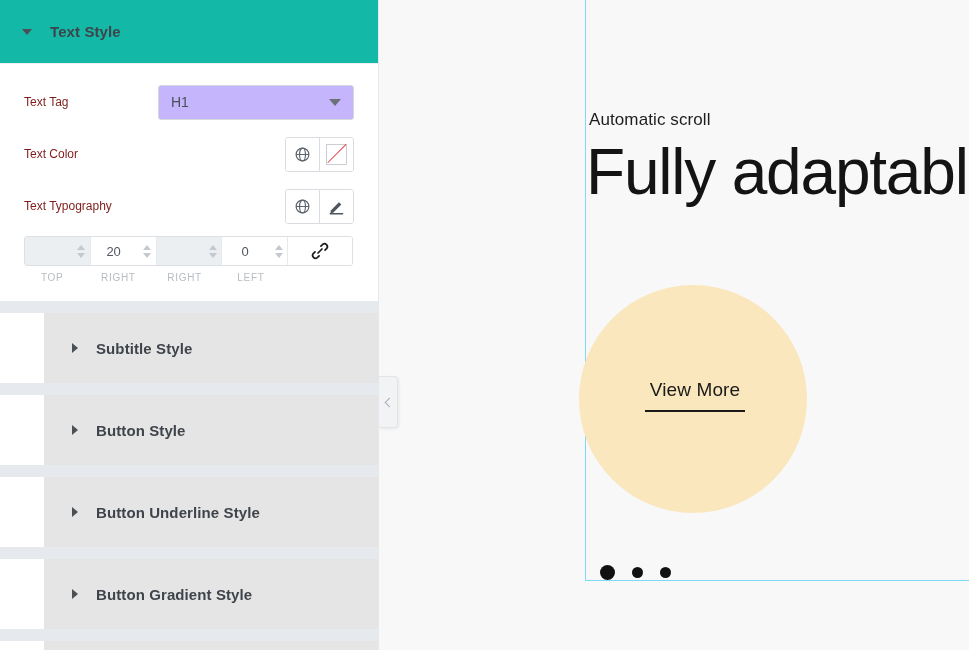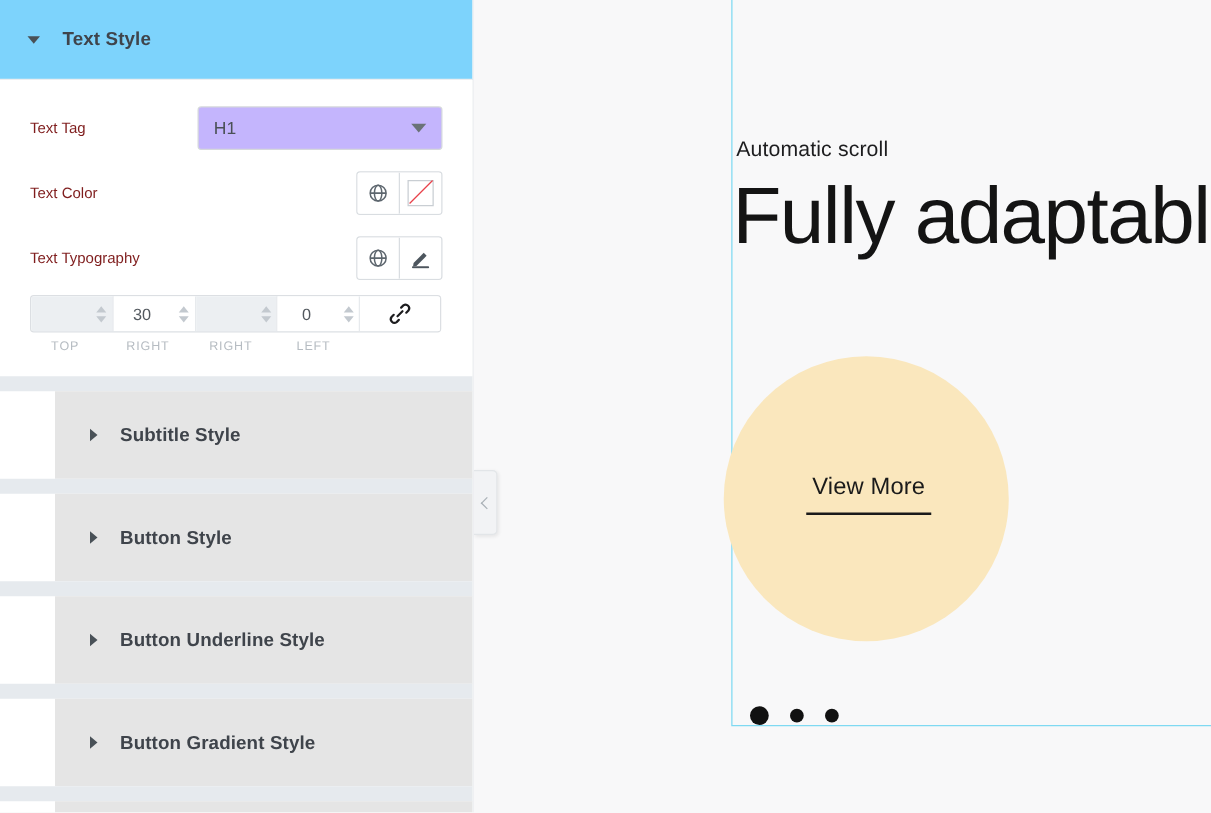--- a/index.html
+++ b/index.html
@@ -35,21 +35,21 @@
     overflow: hidden;
   }
 
   .section-open-header {
     position: relative;
     height: 64px;
     display: flex;
     align-items: center;
     padding-left: 22px;
     box-sizing: border-box;
-    background: #7dd3fc;
+    background: #14b8a6;
     border-bottom: 1px solid #eceef0;
   }
   .caret-down {
     width: 0; height: 0;
     border-left: 5px solid transparent;
     border-right: 5px solid transparent;
     border-top: 6px solid #495157;
     margin-right: 18px;
     flex: 0 0 auto;
   }
@@ -463,21 +463,21 @@
 
       <div class="pad-inputs">
         <div class="pad-cell empty">
           <span class="pad-num"></span>
           <span class="spinner">
             <span class="spin-up"></span>
             <span class="spin-dn"></span>
           </span>
         </div>
         <div class="pad-cell">
-          <span class="pad-num">30</span>
+          <span class="pad-num">20</span>
           <span class="spinner">
             <span class="spin-up"></span>
             <span class="spin-dn"></span>
           </span>
         </div>
         <div class="pad-cell empty">
           <span class="pad-num"></span>
           <span class="spinner">
             <span class="spin-up"></span>
             <span class="spin-dn"></span>

